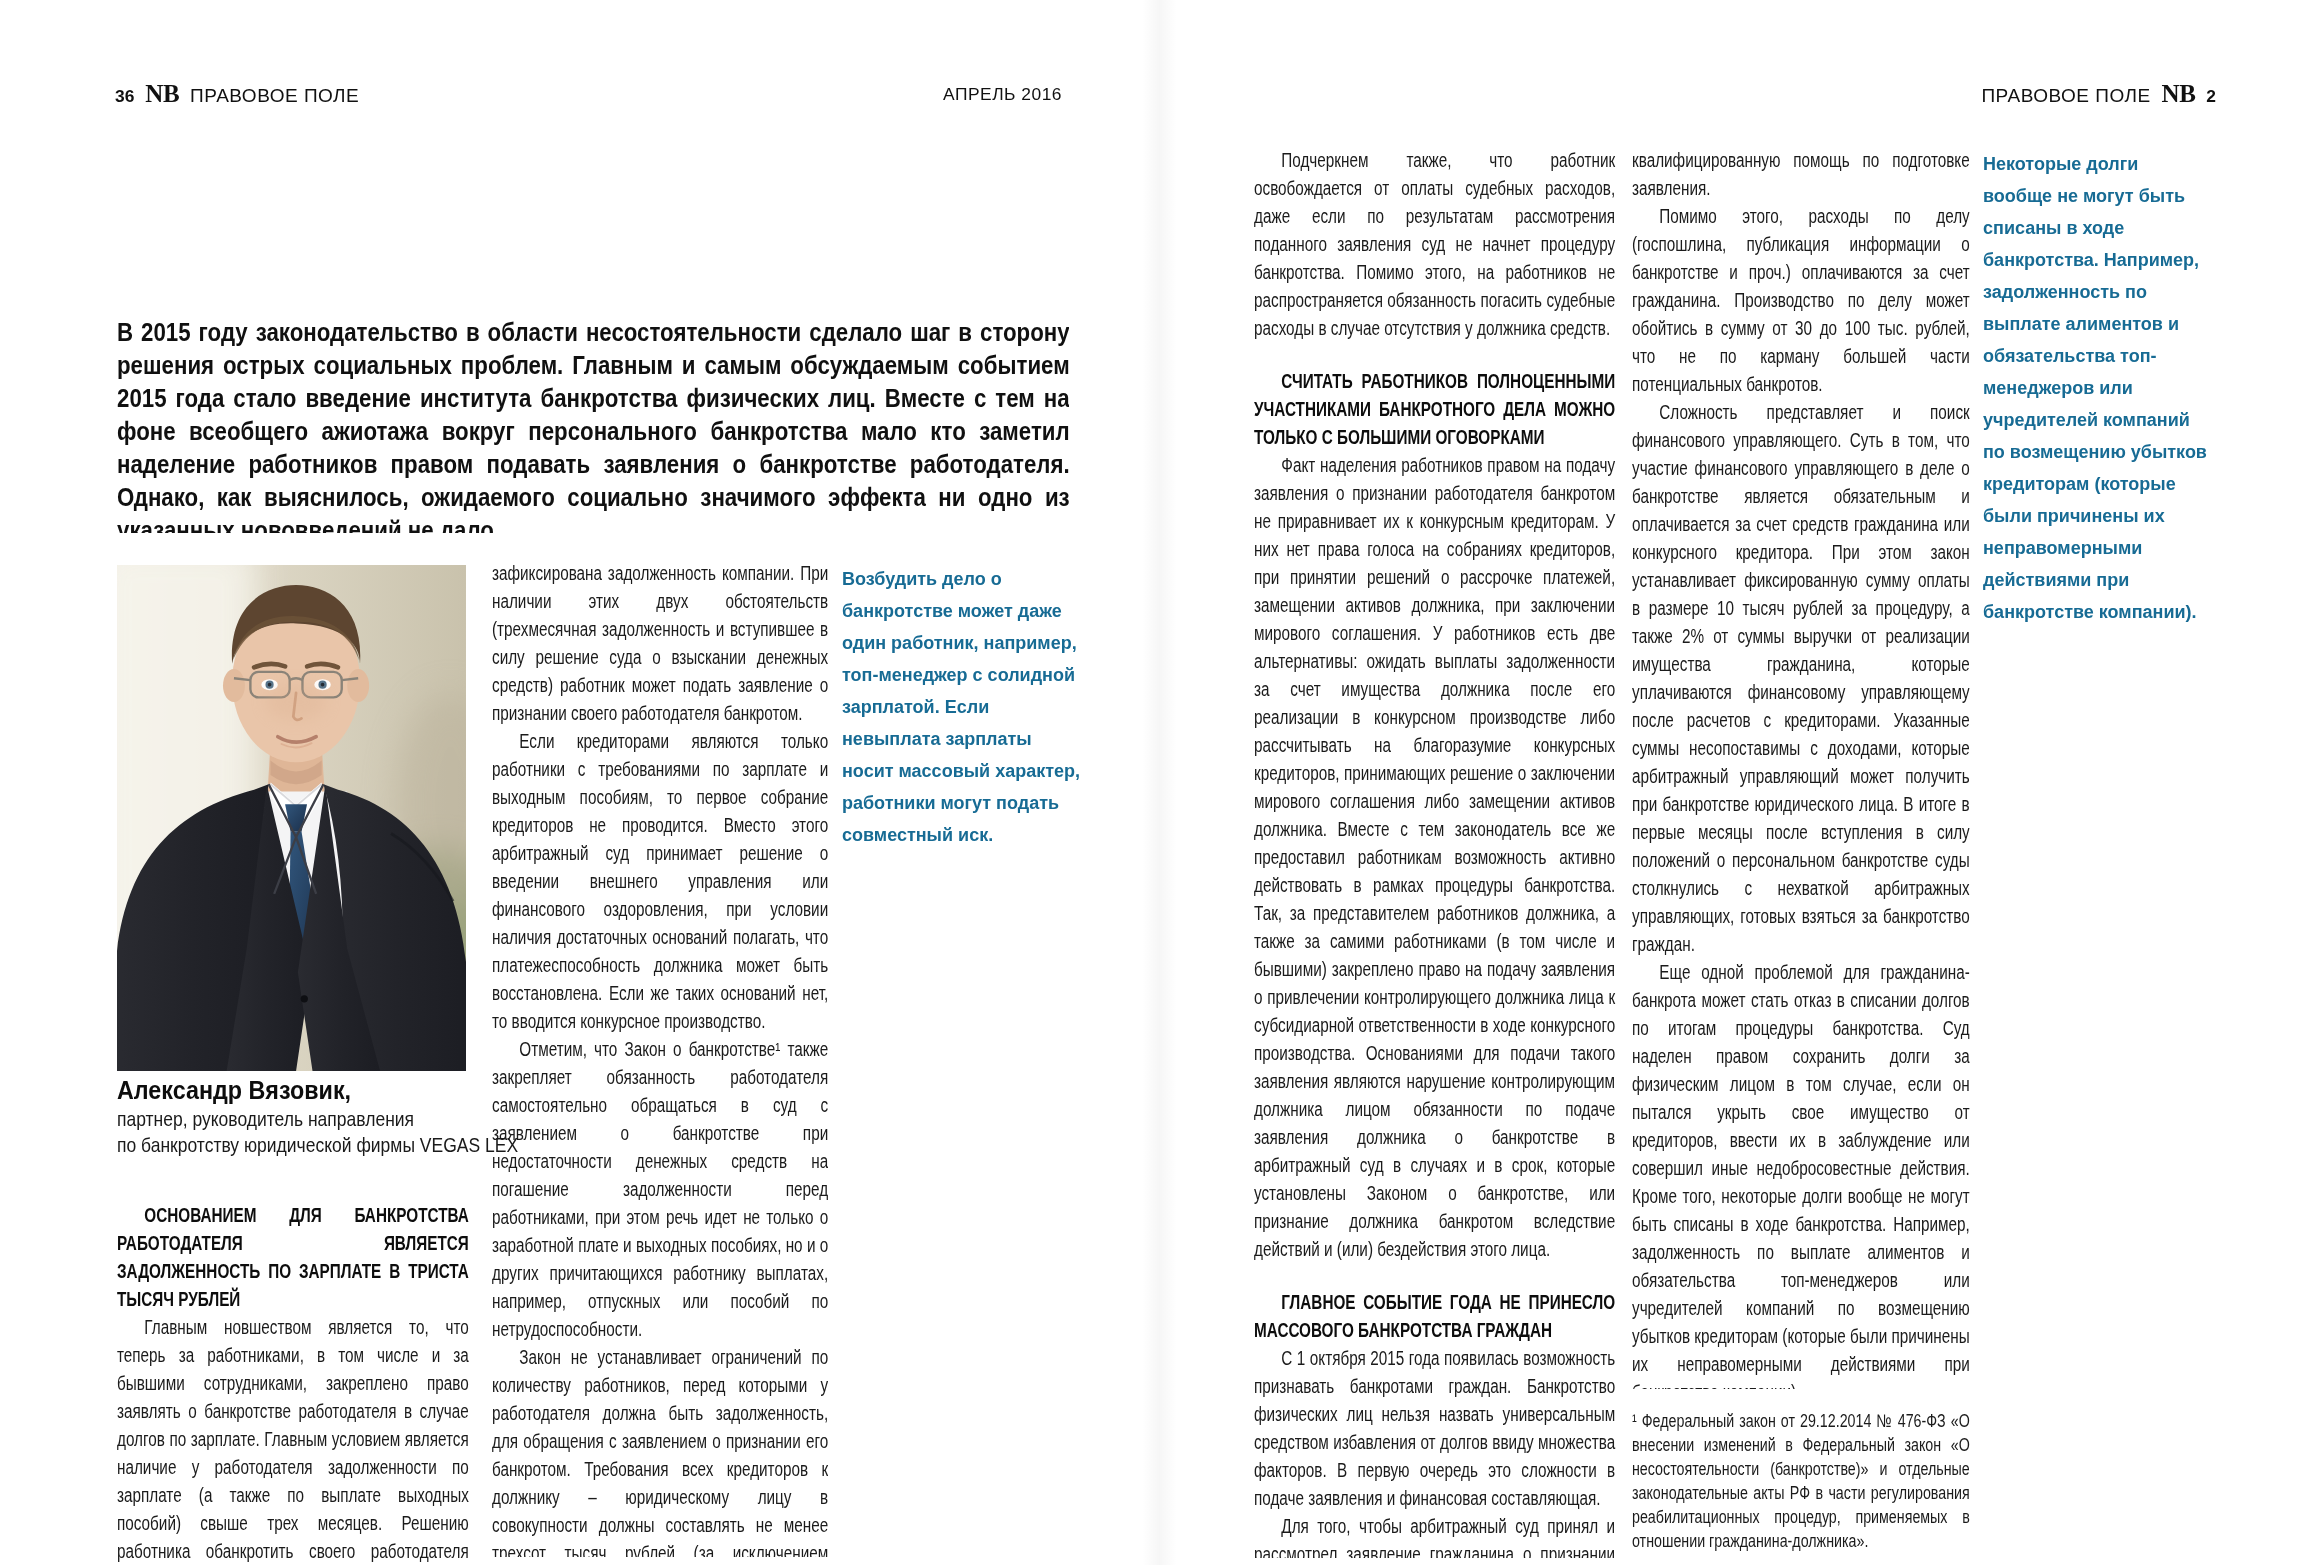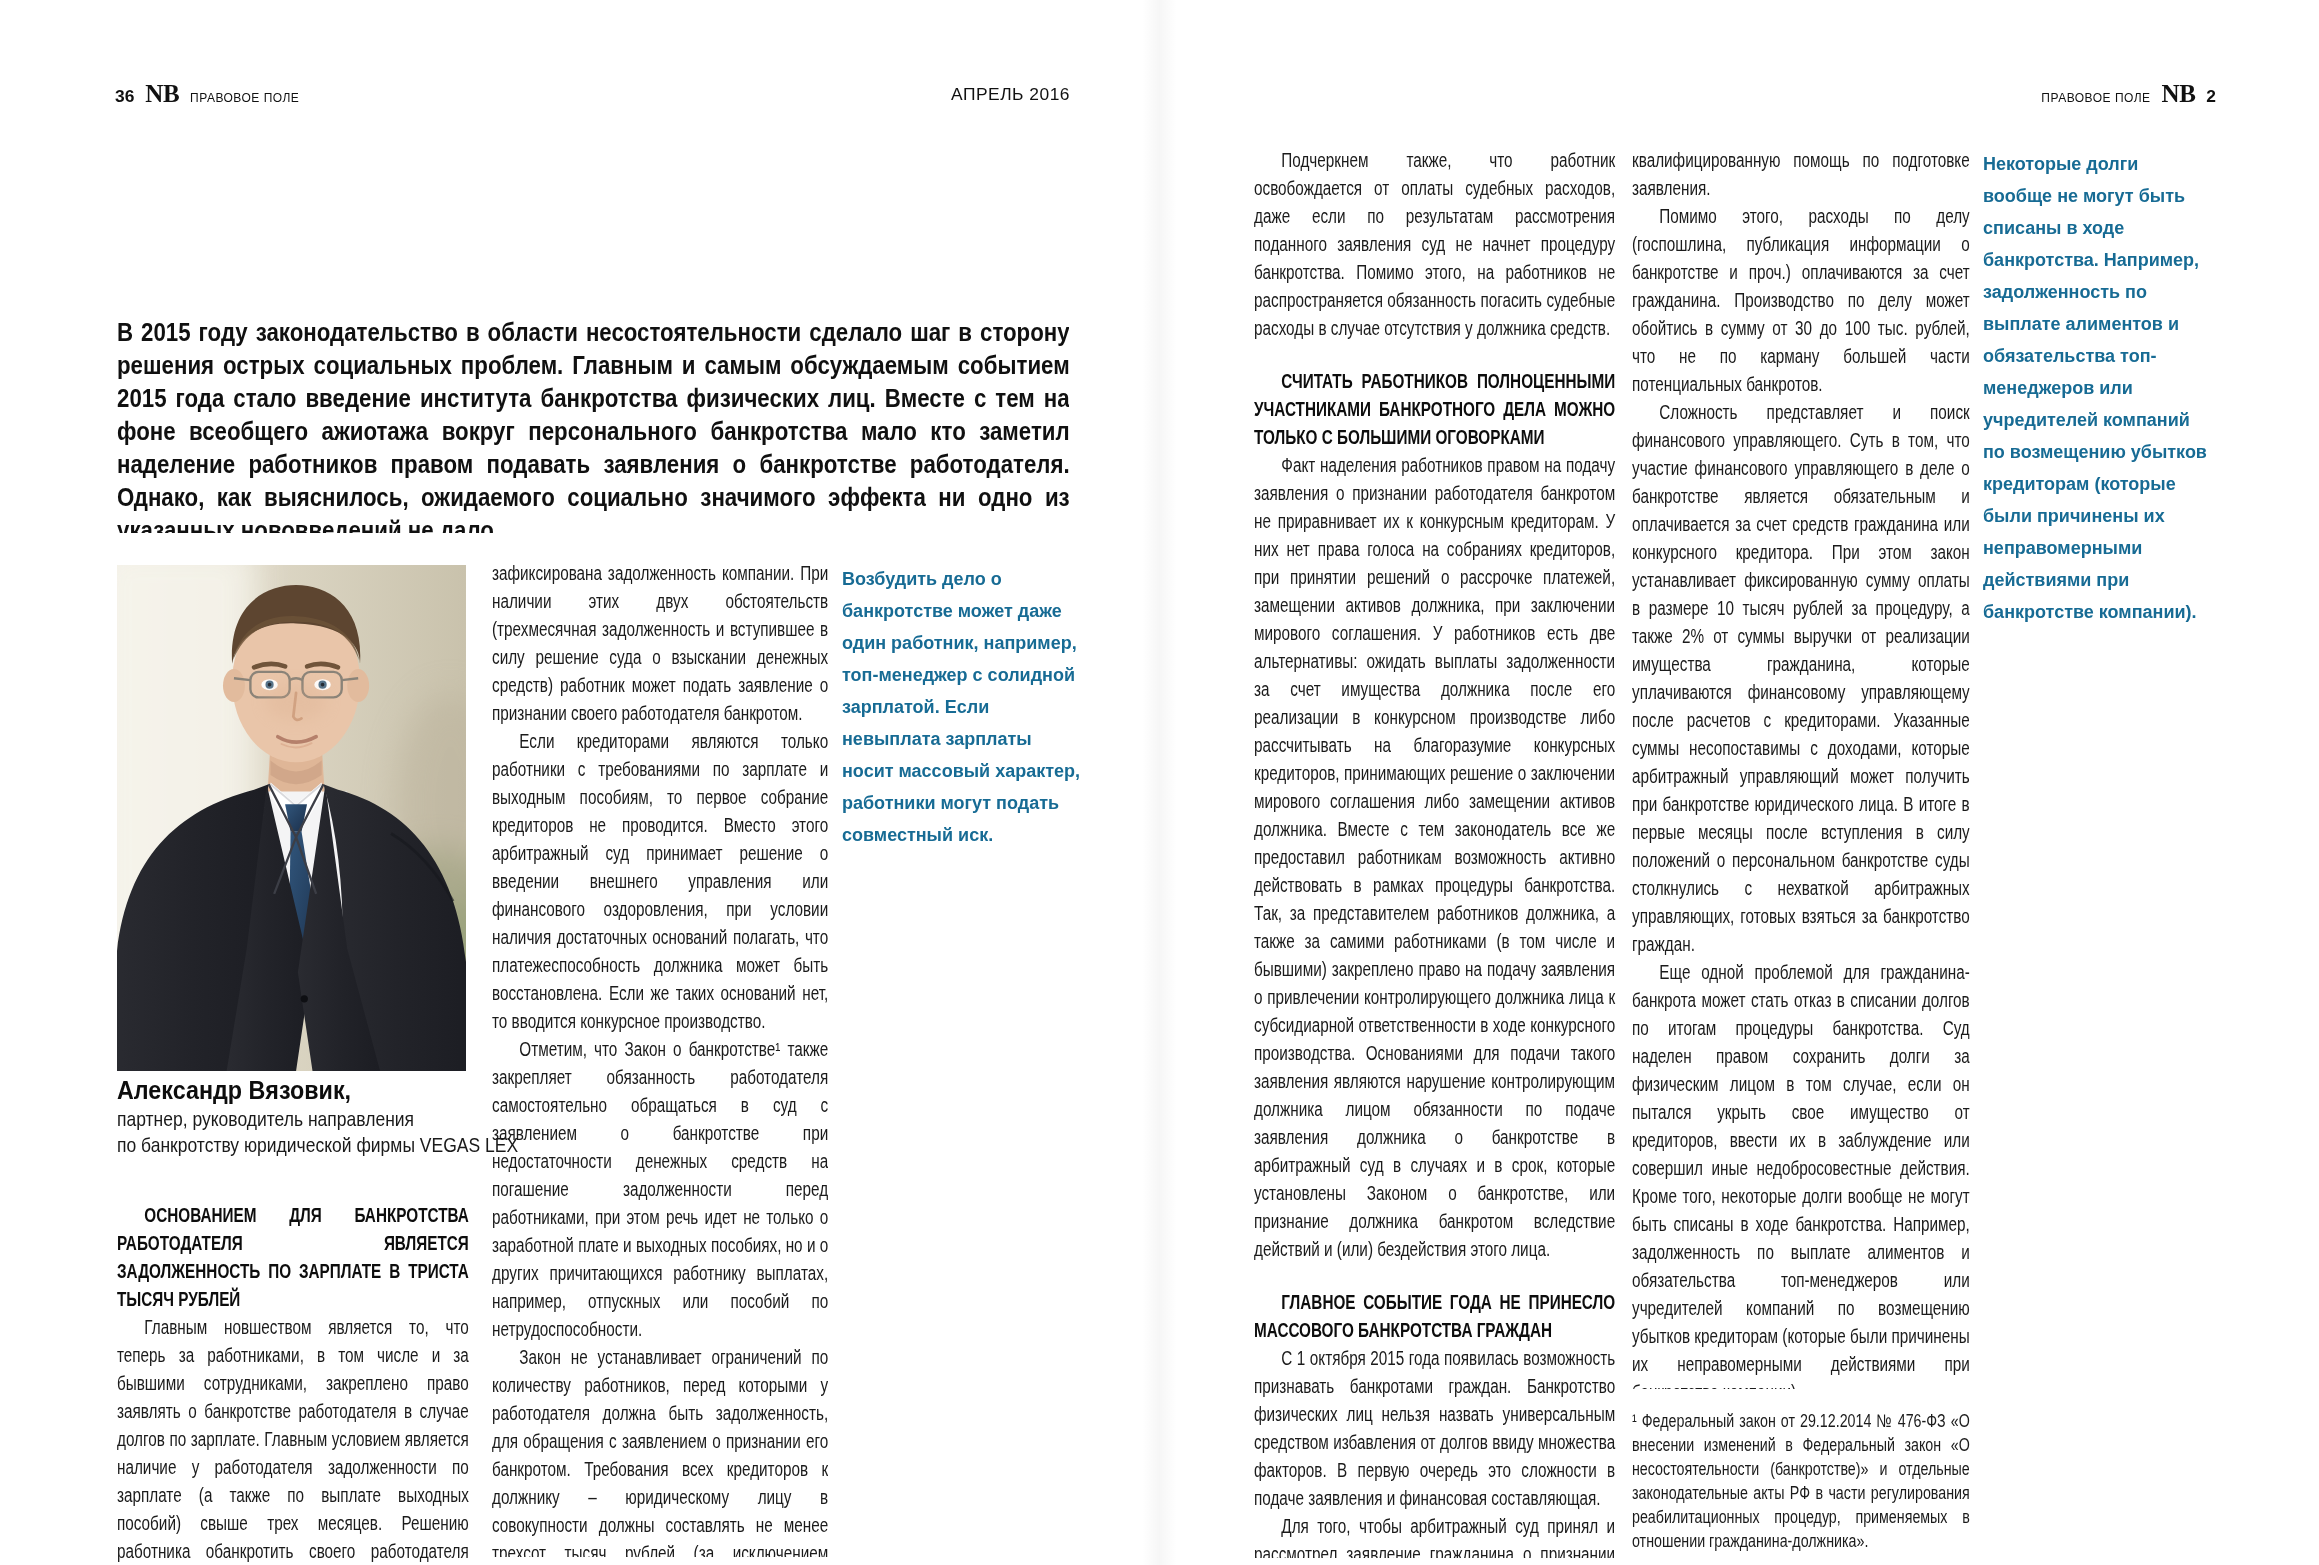--- a/index.html
+++ b/index.html
@@ -11,21 +11,21 @@
   .page{position:absolute;top:0;height:1565px;}
   #page-left{left:0;width:1160px;}
   #page-right{left:1160px;width:1160px;}
   .gutter{position:absolute;left:1142px;top:0;width:35px;height:1565px;
     background:linear-gradient(90deg,rgba(0,0,0,0) 0%,rgba(0,0,0,0.035) 50%,rgba(0,0,0,0) 100%);}
 
   
   .hdr{position:absolute;top:80px;display:flex;align-items:baseline;gap:11px;color:#111;}
   .hdr .pgnum{font-size:17.4px;font-weight:bold;}
   .hdr .nb-logo{font-family:"Liberation Serif", serif;font-weight:700;font-size:25px;letter-spacing:-0.5px;}
-  .hdr .section{font-size:12px;letter-spacing:0.5px;}
+  .hdr .section{font-size:19px;letter-spacing:0.5px;}
   .hdr-issue{position:absolute;top:84px;font-size:17.4px;letter-spacing:0.5px;color:#111;}
 
   
   .headline{position:absolute;left:115px;top:144px;}
   .headline .tl{
     font-weight:700;font-size:86px;line-height:77px;letter-spacing:-0.9px;
     transform:scaleX(0.74);transform-origin:0 0;white-space:nowrap;color:#0d0d0d;
   }
 
   
@@ -71,21 +71,21 @@
 </head>
 <body>
 
 <div class="page" id="page-left">
 
   <div class="hdr" style="left:115px;">
     <span class="pgnum">36</span>
     <span class="nb-logo">NB</span>
     <span class="section">ПРАВОВОЕ ПОЛЕ</span>
   </div>
-  <div class="hdr-issue" style="right:90px;">АПРЕЛЬ 2016</div>
+  <div class="hdr-issue" style="right:98px;">АПРЕЛЬ 2016</div>
 
 
   <div class="lead-wrap">
     <div class="lead">В 2015 году законодательство в области несостоятельности сделало шаг в сторону решения острых социальных проблем. Главным и самым обсуждаемым событием 2015 года стало введение института банкротства физических лиц. Вместе с тем на фоне всеобщего ажиотажа вокруг персонального банкротства мало кто заметил наделение работников правом подавать заявления о банкротстве работодателя. Однако, как выяснилось, ожидаемого социально значимого эффекта ни одно из указанных нововведений не дало.</div>
   </div>
 
   <div class="photo">
     <svg width="349" height="506" viewBox="0 0 382 554" xmlns="http://www.w3.org/2000/svg">
       <defs>
         <linearGradient id="bg" x1="0" y1="0" x2="1" y2="0">

